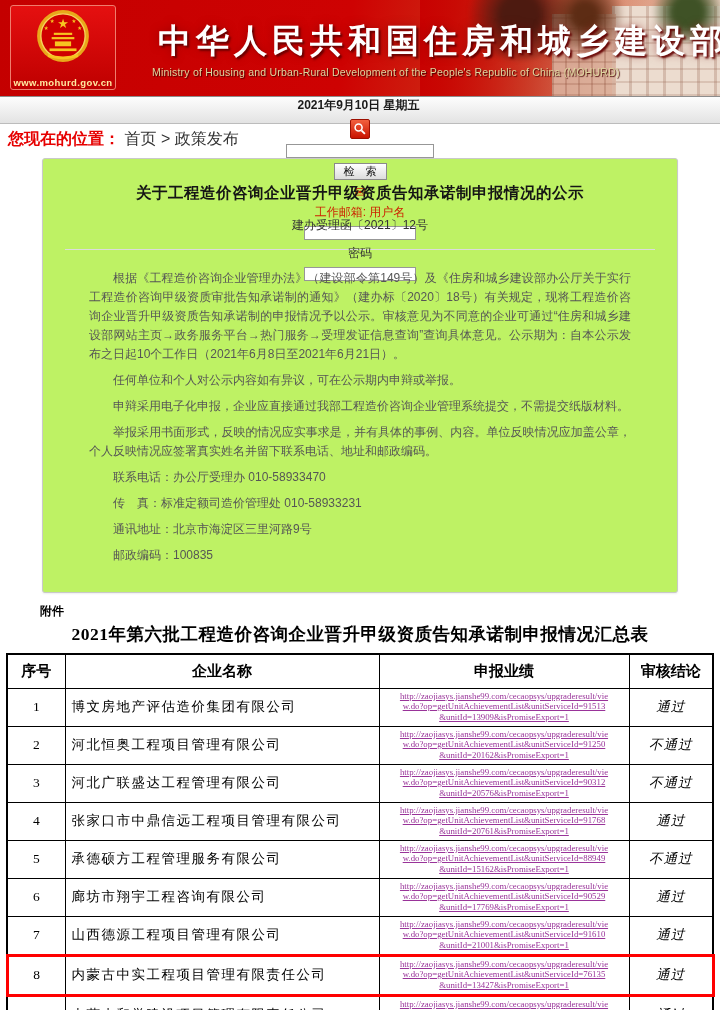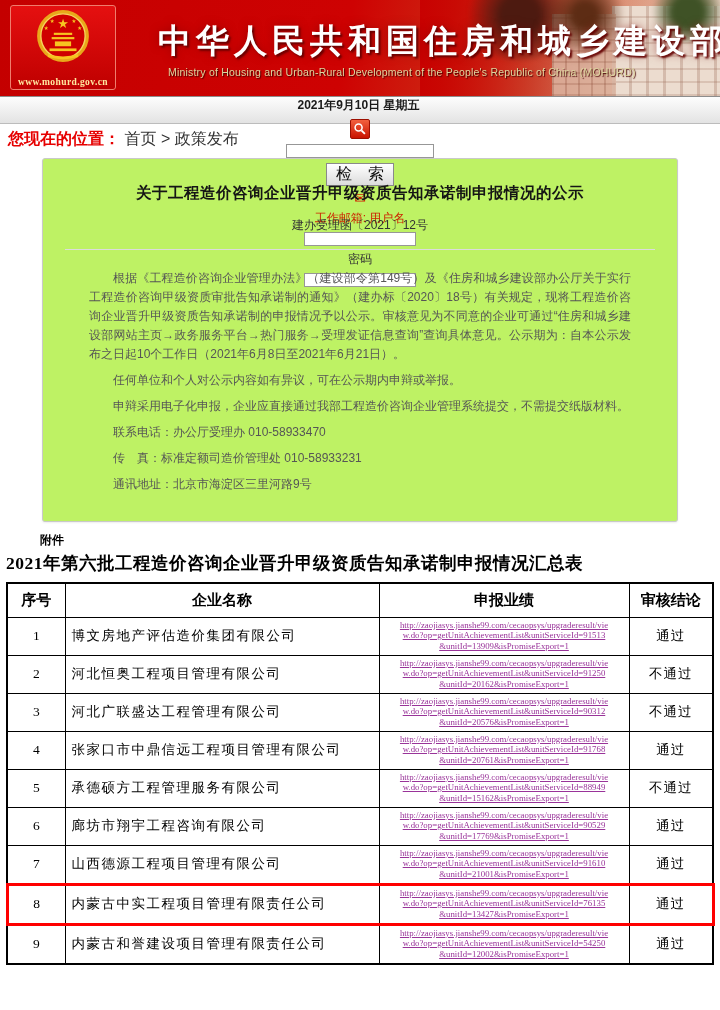--- a/index.html
+++ b/index.html
@@ -17,37 +17,37 @@
     background-image:repeating-linear-gradient(90deg,rgba(150,100,80,.28) 0 3px,transparent 3px 17px),
                      repeating-linear-gradient(0deg,rgba(150,100,80,.22) 0 2px,transparent 2px 13px); }
   .bldg2 { position:absolute; right:104px; top:14px; width:64px; height:82px; background:#dcb6a2; opacity:.85;
     background-image:repeating-linear-gradient(90deg,rgba(120,60,40,.25) 0 2px,transparent 2px 13px),
                      repeating-linear-gradient(0deg,rgba(120,60,40,.2) 0 2px,transparent 2px 11px); }
   .banner-fade { position:absolute; right:0; top:0; width:300px; height:96px;
     background:linear-gradient(90deg,rgba(200,0,0,.95) 0%,rgba(200,20,5,.55) 35%,rgba(205,60,30,.25) 60%,rgba(210,120,80,0) 100%); }
   .emblem-box { position:absolute; left:10px; top:5px; width:106px; height:85px;
     background:linear-gradient(#e51010,#bf0000); border:1px solid #ef7d6d; border-radius:3px;
     display:flex; flex-direction:column; align-items:center; justify-content:center; gap:1px; z-index:3; }
-  .emblem-url { color:#ffe9a0; font-size:9.5px; font-weight:bold; letter-spacing:.4px; font-family:Liberation Serif, serif;margin-top:12px; }
+  .emblem-url { color:#ffe9a0; font-size:9.5px; font-weight:bold; letter-spacing:.4px; font-family:Liberation Sans, sans-serif;margin-top:12px; }
   .banner-title { position:absolute; left:158px; top:19px; z-index:2; font-size:33px; font-weight:bold; color:#fff;
     letter-spacing:5px; white-space:nowrap; text-shadow:2px 2px 2px rgba(100,0,0,.95), 0 0 8px rgba(120,0,0,.55); }
-  .banner-sub { position:absolute; left:168px; top:66px; z-index:2; font-size:10.5px; color:#ddd59e;
+  .banner-sub { position:absolute; left:152px; top:66px; z-index:2; font-size:10.5px; color:#ddd59e;
     letter-spacing:.2px; text-shadow:1px 1px 1px rgba(70,0,0,.95); white-space:nowrap; }
 
   
   .toolbar { height:28px; background:linear-gradient(#fdfdfd,#e3e3e3); border-top:1px solid #8d8d8d;
     border-bottom:1px solid #bcbcbc; display:flex; align-items:center; padding:0 8px; gap:5px; font-size:12px;flex-direction:column; }
   .tb-date { font-weight:bold; color:#1a1a1a; margin-right:3px; white-space:nowrap; }
   .tb-search-icon { width:20px; height:20px; flex:0 0 auto; background:linear-gradient(#f2603e,#c91300);
     border:1px solid #9c0f00; border-radius:2px; display:flex; align-items:center; justify-content:center; cursor:pointer; }
   .tb-input { height:18px; border:1px solid #979797; background:#fff; font-size:11px; padding:0 3px; }
   .in-search { width:148px; }
   .in-user, .in-pass { width:112px; }
   .tb-btn { height:28px; background:linear-gradient(#ffffff,#dcdcdc); border:1px solid #8a8a8a;
-    font-size:16px; padding:0 9px; color:#111; cursor:pointer; white-space:nowrap; }
+    font-size:11px; padding:0 9px; color:#111; cursor:pointer; white-space:nowrap; }
   .tb-mail-icon { color:#d22000; font-size:14px; line-height:1; }
   .tb-mail-label { color:#cc2200; white-space:nowrap; }
   .tb-pass-label { color:#333; white-space:nowrap; }
 
   
   .breadcrumb { font-size:16px; padding:5px 0 3px 8px; }
   .bc-label { color:#e60000; font-weight:bold; }
   .bc-path { color:#333; cursor:pointer; }
 
   
@@ -55,32 +55,32 @@
     padding:24px 0 20px; box-shadow:0 1px 2px rgba(0,0,0,.07); background:#bef264; }
   .doc-title { text-align:center; font-size:15.5px; font-weight:bold; color:#151515; letter-spacing:.5px; }
   .doc-number { text-align:center; font-size:12px; color:#333; margin-top:13px; }
   .doc-divider { border-bottom:1px solid #dcdcdc; margin:15px 22px 0; }
   .doc-body { margin:19px 46px 0; }
   .doc-body p { font-size:12px; color:#565656; line-height:19px; text-indent:2em;
     text-align:justify; margin-bottom:7px; }
 
   
   .attachment { font-family:"Liberation Serif",serif; font-weight:bold; font-size:12px; color:#000; margin:10px 0 1px 4px;padding-left:36px; }
-  .table-title { text-align:left; font-family:"Liberation Serif",serif; font-weight:bold;
-    font-size:17.5px; color:#000; margin:2px 0 7px; letter-spacing:.5px;padding-left:6px; }
+  .table-title { text-align:center; font-family:"Liberation Serif",serif; font-weight:bold;
+    font-size:17.5px; color:#000; margin:2px 0 7px; letter-spacing:.5px; }
   table.report { border-collapse:collapse; margin:0 auto; width:706px; table-layout:fixed; border:2px solid #000; }
   .report th, .report td { border:1px solid #000; overflow:hidden; }
   .report th { height:34px; font-family:"Liberation Serif",serif; font-size:15px; font-weight:bold; color:#000; }
   .report td { height:36px; }
   .c-no { text-align:center; font-family:"Liberation Serif",serif; font-size:13.5px; color:#000; }
   .c-company { font-family:"Liberation Serif",serif; font-size:13.5px; color:#000; padding-left:6px; letter-spacing:1.5px; }
   .c-url { text-align:center; padding:2px 20px; }
   .c-url a { font-family:"Liberation Serif",serif; font-size:8.8px; line-height:10.5px; color:#993399;
     word-break:break-all; text-decoration:underline; display:inline-block; }
-  .c-result { text-align:center; font-family:"Liberation Serif",serif; font-size:13.5px; color:#000; letter-spacing:1px; }
+  .c-result { text-align:center; font-family:"Liberation Serif",serif; font-size:13.5px; color:#000; letter-spacing:1px;font-style:italic; }
   tr.hl td { border-top:3px solid #ff0000; border-bottom:3px solid #ff0000; }
   tr.hl td:first-child { border-left:3px solid #ff0000; }
   tr.hl td:last-child { border-right:3px solid #ff0000; }
 </style>
 </head>
 <body>
 
 <div class="banner">
   <div class="banner-fade"></div>
   <div class="bldg1"></div>
@@ -136,23 +136,25 @@
 </div>
 
 <div class="doc">
   <div class="doc-title">关于工程造价咨询企业晋升甲级资质告知承诺制申报情况的公示</div>
   <div class="doc-number">建办受理函〔2021〕12号</div>
   <div class="doc-divider"></div>
   <div class="doc-body">
       <p>根据《工程造价咨询企业管理办法》（建设部令第149号）及《住房和城乡建设部办公厅关于实行工程造价咨询甲级资质审批告知承诺制的通知》（建办标〔2020〕18号）有关规定，现将工程造价咨询企业晋升甲级资质告知承诺制的申报情况予以公示。审核意见为不同意的企业可通过“住房和城乡建设部网站主页→政务服务平台→热门服务→受理发证信息查询”查询具体意见。公示期为：自本公示发布之日起10个工作日（2021年6月8日至2021年6月21日）。</p>
       <p>任何单位和个人对公示内容如有异议，可在公示期内申辩或举报。</p>
       <p>申辩采用电子化申报，企业应直接通过我部工程造价咨询企业管理系统提交，不需提交纸版材料。</p>
+      <p>举报采用书面形式，反映的情况应实事求是，并有具体的事例、内容。单位反映情况应加盖公章，个人反映情况应签署真实姓名并留下联系电话、地址和邮政编码。</p>
       <p>联系电话：办公厅受理办 010-58933470</p>
       <p>传　真：标准定额司造价管理处 010-58933231</p>
       <p>通讯地址：北京市海淀区三里河路9号</p>
+      <p>邮政编码：100835</p>
     </div>
 </div>
 
 <div class="attachment">附件</div>
 <div class="table-title">2021年第六批工程造价咨询企业晋升甲级资质告知承诺制申报情况汇总表</div>
 
 <table class="report">
   <colgroup>
     <col style="width:58px">
       <col style="width:314px">

